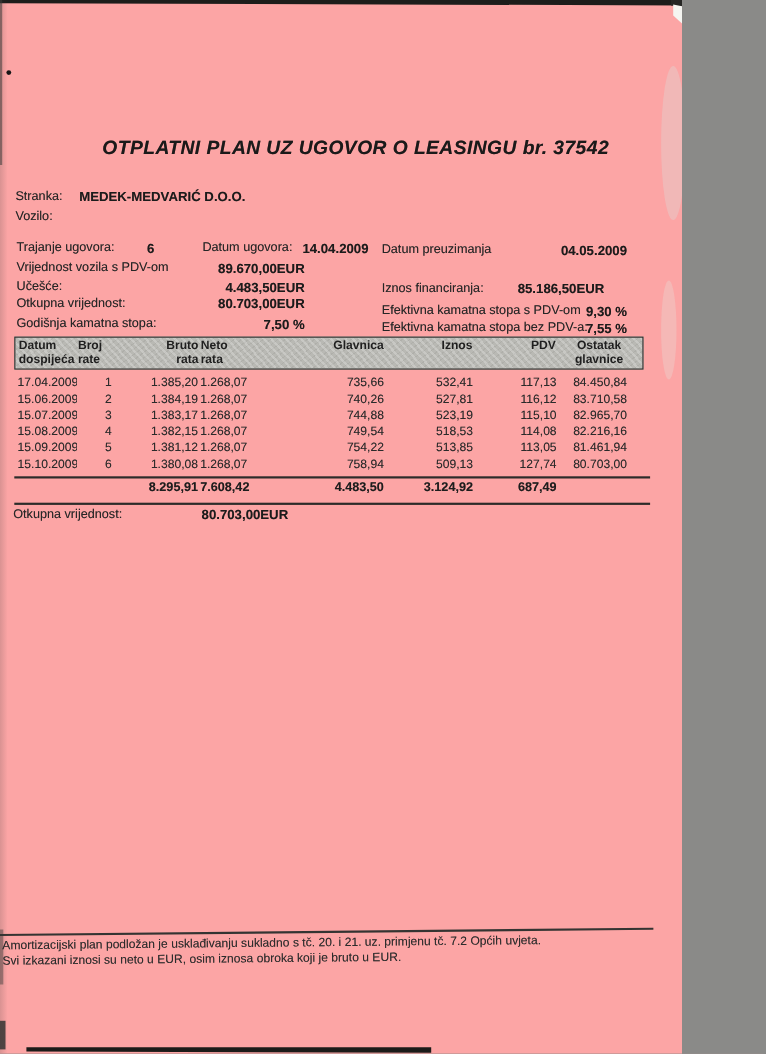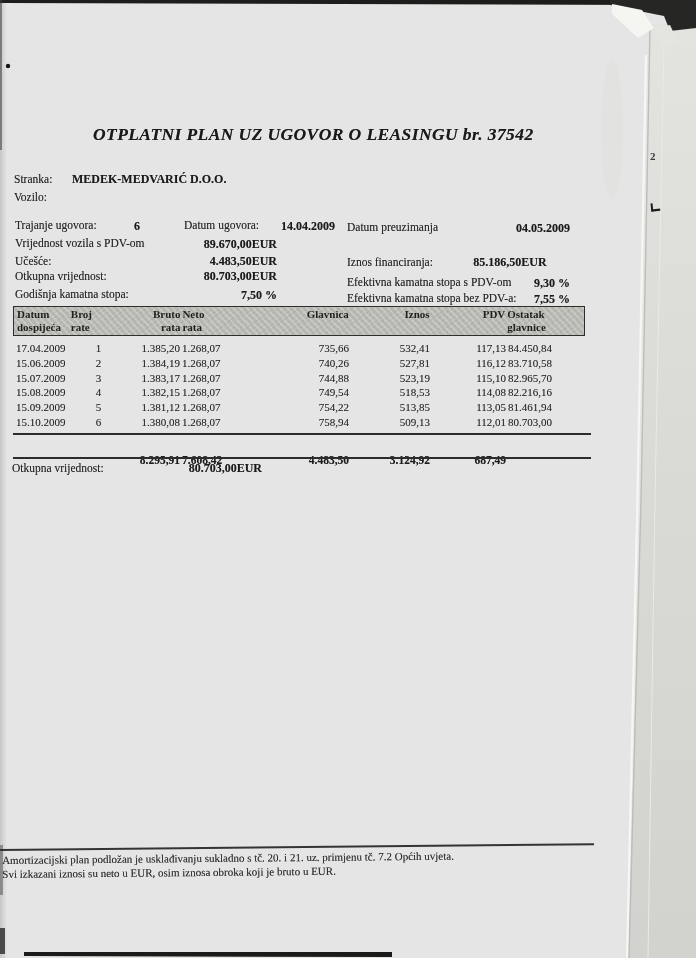--- a/index.html
+++ b/index.html
@@ -1,19 +1,19 @@
 <!DOCTYPE html>
 <html><head>
 <meta charset="utf-8">
 <style>
   html,body{margin:0;padding:0;background:#8a8a88;}
   #page{
-    position:relative;width:696px;height:958px;overflow:hidden;
-    background:#e5e5e5;
-    font-family:Liberation Serif, serif;
+    position:relative;width:620px;height:958px;overflow:hidden;
+    background:#fca5a5;
+    font-family:Liberation Sans, sans-serif;
     color:#1e1e1e;
   }
   .abs{position:absolute;}
   .lbl{font-size:11.5px;color:#262626;white-space:nowrap;text-shadow:0 0 .4px rgba(40,40,40,.45);}
   .val{font-size:12px;font-weight:bold;color:#1b1b1b;white-space:nowrap;text-shadow:0 0 .4px rgba(0,0,0,.4);}
   .right{text-align:right;}
   .center{text-align:center;}
   #doc-title{
     left:93px;top:124px;width:500px;
     font-size:17.5px;font-weight:bold;font-style:italic;letter-spacing:.4px;
@@ -23,37 +23,37 @@
   #schedule{left:13px;top:306px;width:572px;}
   .trow{display:flex;width:572px;}
   .cell{overflow:hidden;white-space:nowrap;}
   .c0{width:57px;text-align:left;padding-left:3px;box-sizing:border-box;}
   .c1{width:57px;box-sizing:border-box;}
   .c2{width:55px;text-align:right;padding-right:2px;box-sizing:border-box;}
   .c3{width:81px;text-align:left;padding-right:2px;box-sizing:border-box;}
   .c4{width:88px;text-align:right;padding-right:2px;box-sizing:border-box;}
   .c5{width:81px;text-align:right;padding-right:2px;box-sizing:border-box;}
   .c6{width:76px;text-align:right;padding-right:2px;box-sizing:border-box;}
-  .c7{width:77px;text-align:left;padding-right:2px;box-sizing:border-box;}
+  .c7{width:77px;text-align:center;padding-right:2px;box-sizing:border-box;}
   #thead{
     width:572px;height:30px;box-sizing:border-box;
     background:#b9b9b4;
     background-image:
       repeating-linear-gradient(48deg, rgba(255,255,255,.22) 0 2px, rgba(255,255,255,0) 2px 5px),
       repeating-linear-gradient(-37deg, rgba(60,60,55,.08) 0 1px, rgba(0,0,0,0) 1px 4px);
     border:1.5px solid #2e2e2c;
     font-size:11px;font-weight:bold;color:#1f1f1f;
     padding-top:1px;
   }
   #thead .cell{line-height:13px;}
   #thead .c1{text-align:left;}
   #tbody{top:36px;position:absolute;left:0;}
   #tbody .trow{height:14.8px;font-size:11px;color:#2a2a2a;text-shadow:0 0 .4px rgba(40,40,40,.4);}
   #tbody .c1{text-align:center;}
-  #totals-row{top:131px;position:absolute;left:0;font-size:11.5px;font-weight:bold;color:#1d1d1d;text-shadow:0 0 .4px rgba(0,0,0,.4);margin-top:17px;}
+  #totals-row{top:131px;position:absolute;left:0;font-size:11.5px;font-weight:bold;color:#1d1d1d;text-shadow:0 0 .4px rgba(0,0,0,.4);}
   .rule{position:absolute;background:#2c2c2a;height:1.5px;}
   
   #footer{
     left:0;top:849px;width:594px;
     transform:rotate(-0.55deg);transform-origin:left top;
   }
   #footer .bar{width:594px;height:1.5px;background:#343432;}
   #footer .ftext{font-size:11px;color:#2c2c2c;line-height:14.5px;padding:2px 0 0 2px;text-shadow:0 0 .4px rgba(40,40,40,.45);white-space:nowrap;}
   
   #artifacts{left:0;top:0;width:696px;height:958px;pointer-events:none;}
@@ -222,21 +222,21 @@
           <div class="cell c6">113,05</div>
           <div class="cell c7">81.461,94</div>
         </div>
         <div class="trow">
           <div class="cell c0">15.10.2009</div>
           <div class="cell c1">6</div>
           <div class="cell c2">1.380,08</div>
           <div class="cell c3">1.268,07</div>
           <div class="cell c4">758,94</div>
           <div class="cell c5">509,13</div>
-          <div class="cell c6">112,01</div>
+          <div class="cell c6">127,74</div>
           <div class="cell c7">80.703,00</div>
         </div>
       </div>
     <div class="rule" style="left:0;top:127px;width:578px;"></div>
     <div id="totals-row" class="trow">
         <div class="cell c0"></div>
         <div class="cell c1"></div>
         <div class="cell c2">8.295,91</div>
         <div class="cell c3">7.608,42</div>
         <div class="cell c4">4.483,50</div>

